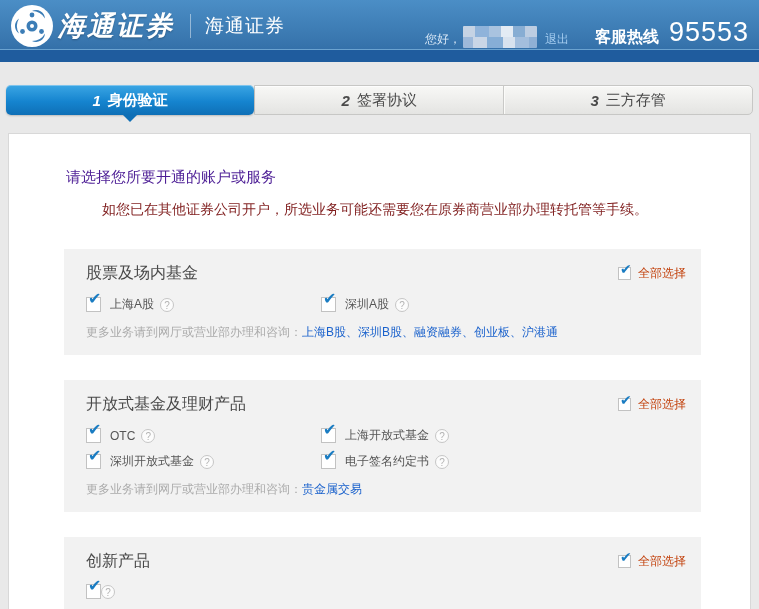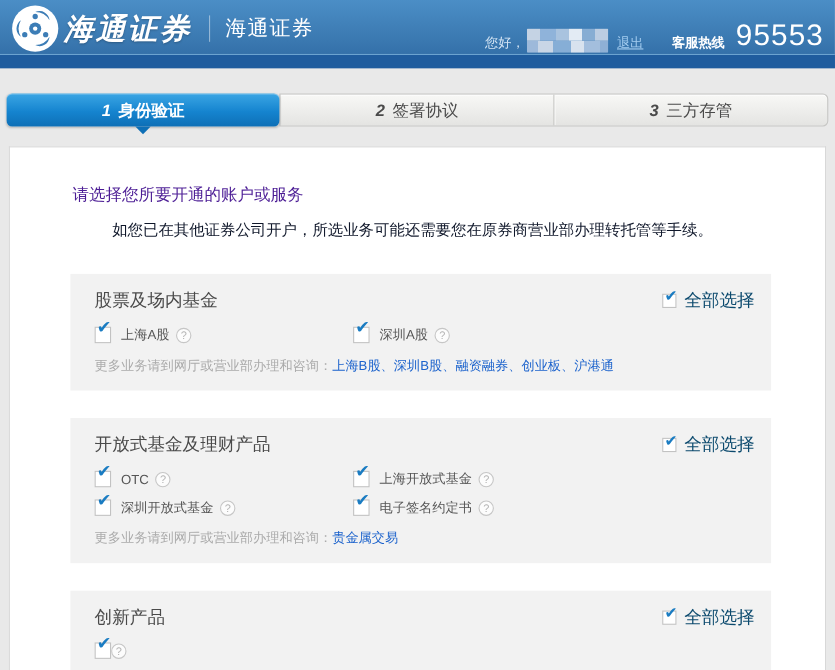--- a/index.html
+++ b/index.html
@@ -22,22 +22,22 @@
   .product { color:#fff; font-size:19px; letter-spacing:1px; }
   .header-right { position:absolute; right:10px; top:0; height:48px;
     display:flex; align-items:flex-end; }
   .greeting { color:#d6e6f5; font-size:12px; }
   .user-mosaic { width:74px; height:22px; margin:0 8px 0 2px;
     background-image:
       linear-gradient(90deg,#c5d3e4 0 12px,#8fb3da 12px 26px,#a9c3df 26px 38px,#e3ebf4 38px 50px,#87add3 50px 62px,#bccde2 62px 74px),
       linear-gradient(90deg,#9db9da 0 10px,#c9d6e6 10px 24px,#86aed6 24px 40px,#d8e2ee 40px 52px,#a3bedd 52px 66px,#8fb0d5 66px 74px);
     background-size:100% 50%,100% 50%; background-position:top,bottom;
     background-repeat:no-repeat; border-radius:1px; }
-  .logout { color:#a5cdf0; font-size:12px; text-decoration:underline; cursor:pointer; }
-  .hotline-label { color:#fff; font-size:12px; font-weight:bold; margin:0 10px 0 26px; }
+  .logout { color:#a5cdf0; font-size:12px; cursor:pointer; }
+  .hotline-label { color:#fff; font-size:16px; font-weight:bold; margin:0 10px 0 26px; }
   .hotline-number { color:#fff; font-size:27px; letter-spacing:1px; }
 
   
   .tabbar { margin:23px 6px 0 6px; height:30px; display:flex; position:relative; }
   .tab { flex:1; display:flex; align-items:center; justify-content:center;
     font-size:15px; cursor:pointer; }
   .tab .num { font-style:italic; font-weight:bold; margin-right:7px; }
   .tab-active { position:relative; color:#fff; font-weight:bold;
     background:linear-gradient(180deg,#3ba6e4 0%,#1584cf 55%,#0e6fb6 100%);
     border-radius:5px; box-shadow:inset 0 1px 0 rgba(255,255,255,.35), 0 1px 2px rgba(0,0,0,.2); }
@@ -49,27 +49,27 @@
     border:1px solid #c7c7c5; border-radius:0 5px 5px 0;
     box-shadow:inset 0 1px 0 #fdfdfd; }
   .tab-inactive { color:#4a4a4a; }
   .tab-inactive + .tab-inactive { border-left:1px solid #c9c9c7;
     box-shadow:inset 1px 0 0 #fbfbf9; }
 
   
   .card { margin:18px 8px 0 8px; background:#fff; border:1px solid #d8d8d8;
     border-bottom:0; min-height:480px; padding:30px 49px 40px 55px; }
   .page-title { color:#4c1d95; font-size:15px; margin:4px 0 0 2px; font-weight:normal; }
-  .note { color:#0f172a; font-size:14px; margin:14px 0 30px 38px; }
+  .note { color:#7f1d1d; font-size:14px; margin:14px 0 30px 38px; }
 
   .box { background:#f2f2f2; padding:14px 15px 14px 22px; margin-bottom:25px; position:relative; }
   .box-head { display:flex; margin-bottom:12px; }
   .box-title { color:#4a4a4a; font-size:16px; font-weight:normal; flex:1; }
   .select-all { display:flex; align-items:center; cursor:pointer; }
-  .sa-label { color:#0c4a6e; font-size:16px; margin-left:7px; }
+  .sa-label { color:#c2410c; font-size:12px; margin-left:7px; }
 
   .items { display:grid; grid-template-columns:235px 1fr; row-gap:9px; }
   .item { display:flex; align-items:center; white-space:nowrap; cursor:pointer; }
   .item-label { color:#555; font-size:12px; margin:0 6px 0 9px;text-align:right; }
 
   .cb { width:15px; height:15px; background:#fff; border:1px solid #c2c2c2;
     display:inline-block; position:relative; flex:none; }
   .cb .mark { position:absolute; left:1px; top:-7px; font-size:16px; line-height:16px;
     color:#1a7cc2; font-weight:bold; }
   .cb-sm { width:13px; height:13px; }

